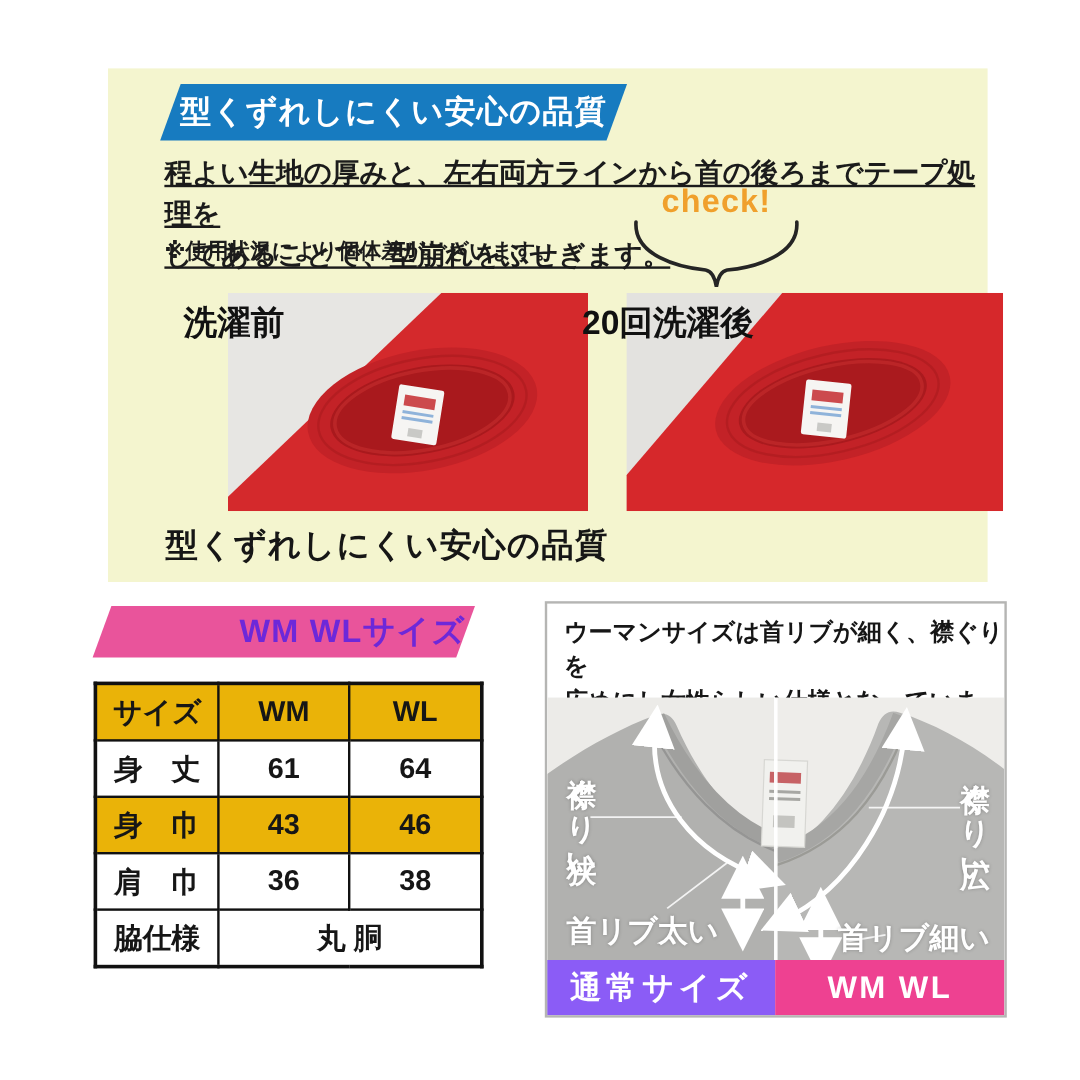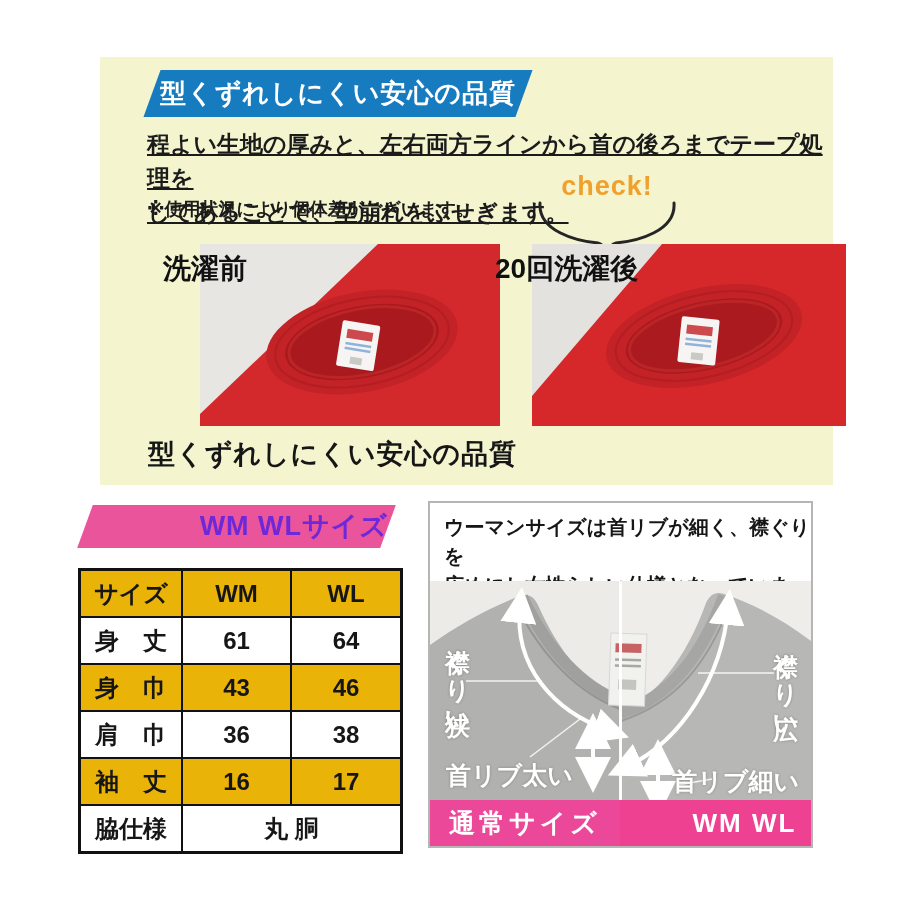--- a/index.html
+++ b/index.html
@@ -1,59 +1,59 @@
 <!DOCTYPE html>
 <html><head>
 <meta charset="utf-8">
 <style>
   html,body{margin:0;padding:0;background:#ffffff;}
   .canvas{position:relative;width:900px;height:900px;background:#ffffff;overflow:hidden;
           font-family:"Liberation Sans","DejaVu Sans",sans-serif;color:#161616;}
   
-  .quality-box{position:absolute;left:100px;top:57px;width:733px;height:428px;background:#f4f5cf;}
+  .quality-box{position:absolute;left:90px;top:57px;width:733px;height:428px;background:#f4f5cf;}
   .banner-blue{position:absolute;left:52px;top:13px;width:372px;height:47px;}
   .banner-blue .skew{position:absolute;left:0;top:0;right:0;bottom:0;background:#177bc0;transform:skewX(-20deg);}
   .banner-blue .txt{position:absolute;left:0;top:0;width:100%;height:100%;line-height:47px;text-align:center;
                     color:#fff;font-size:26px;font-weight:bold;letter-spacing:1px;}
   .desc{position:absolute;left:47px;top:70px;font-size:23px;font-weight:bold;line-height:34px;color:#1b1b1b;text-decoration:underline;}
   .note{position:absolute;left:47px;top:140px;font-size:18px;font-weight:bold;color:#1b1b1b;}
   .check-wrap{position:absolute;left:434px;top:96px;width:146px;text-align:center;}
-  .check-text{color:#f0a02c;font-size:27px;font-weight:bold;letter-spacing:1px;line-height:30px;margin-top:18px;}
+  .check-text{color:#f0a02c;font-size:27px;font-weight:bold;letter-spacing:1px;line-height:30px;}
   .photo{position:absolute;top:187px;height:182px;overflow:hidden;padding-left:48px;}
   .photo-left{left:52px;width:300px;}
   .photo-right{left:384px;width:314px;}
   .photo-label{position:absolute;left:11px;top:6px;font-size:28px;font-weight:bold;color:#111;}
   .caption{position:absolute;left:48px;top:379px;font-size:27px;font-weight:bold;color:#161616;letter-spacing:1px;}
   
   .size-banner{position:absolute;left:85px;top:505px;width:303px;height:43px;}
   .size-banner .skew{position:absolute;left:0;top:0;right:0;bottom:0;background:#e9549b;transform:skewX(-20deg);}
   .size-banner .txt{position:absolute;width:100%;height:100%;line-height:43px;text-align:right;color:#6d28d9;
                     font-size:27px;font-weight:bold;letter-spacing:1px;}
   .size-table{position:absolute;left:78px;top:568px;border-collapse:collapse;background:#fff;}
   .size-table th,.size-table td{border:2.5px solid #111;text-align:center;font-weight:bold;color:#161616;
                     font-size:24px;height:45px;padding:0;}
   .size-table{border:3px solid #111;}
   .c1{width:100px;} .c2{width:107px;} .c3{width:108px;}
   .row-gray{background:#eab308;}
   
-  .woman-box{position:absolute;left:428px;top:501px;width:385px;height:347px;background:#fff;
+  .woman-box{position:absolute;left:454px;top:501px;width:385px;height:347px;background:#fff;
              border:2px solid #b5b5b3;box-sizing:border-box;}
   .woman-text{position:absolute;left:14px;top:10px;font-size:20px;font-weight:bold;line-height:29px;color:#161616;}
   .woman-image{position:absolute;left:0;top:78px;width:381px;height:265px;overflow:hidden;}
   .vnote{position:absolute;writing-mode:vertical-rl;text-orientation:upright;color:#fff;font-size:25px;
          font-weight:bold;letter-spacing:2px;text-shadow:0 0 3px rgba(0,0,0,.25);}
   .vnote-left{left:12px;top:48px;}
   .vnote-right{right:8px;top:52px;}
   .ribnote{position:absolute;color:#fff;font-size:25px;font-weight:bold;text-shadow:0 0 3px rgba(0,0,0,.25);}
   .ribnote-left{left:16px;top:178px;}
   .ribnote-right{right:12px;top:184px;}
   .img-label{position:absolute;bottom:0;height:46px;line-height:46px;text-align:center;color:#fff;
              font-size:26px;font-weight:bold;}
-  .img-label-left{left:0;width:190px;background:#ec4899;letter-spacing:4px;}
-  .img-label-right{left:190px;width:191px;background:#ee4191;letter-spacing:2px;padding-left:29px;}
+  .img-label-left{left:0;width:190px;background:#8b5cf6;letter-spacing:4px;}
+  .img-label-right{left:190px;width:191px;background:#ee4191;letter-spacing:2px;}
 </style>
 </head>
 <body>
 
 <div class="canvas">
 
   <div class="quality-box">
 
     <div class="banner-blue">
       <div class="skew"></div>
@@ -137,25 +137,20 @@
     </tr>
     <tr class="row-gray">
       <td>身　巾</td>
       <td>43</td>
       <td>46</td>
     </tr>
     <tr>
       <td>肩　巾</td>
       <td>36</td>
       <td>38</td>
-    </tr>
-    <tr class="row-gray">
-      <td>袖　丈</td>
-      <td>16</td>
-      <td>17</td>
     </tr>
     <tr>
       <td>脇仕様</td>
       <td colspan="2">丸 胴</td>
     </tr>
   </tbody>
     </table>
 
   <div class="woman-box">
     <div class="woman-text">

